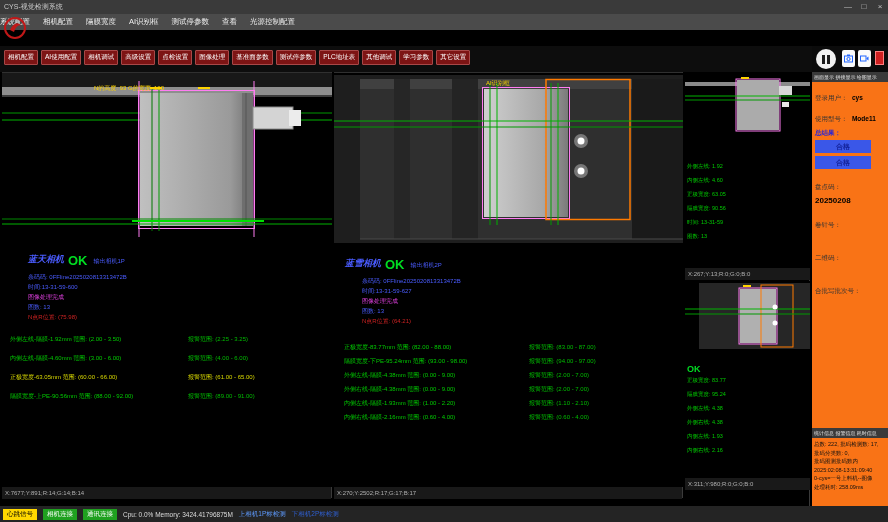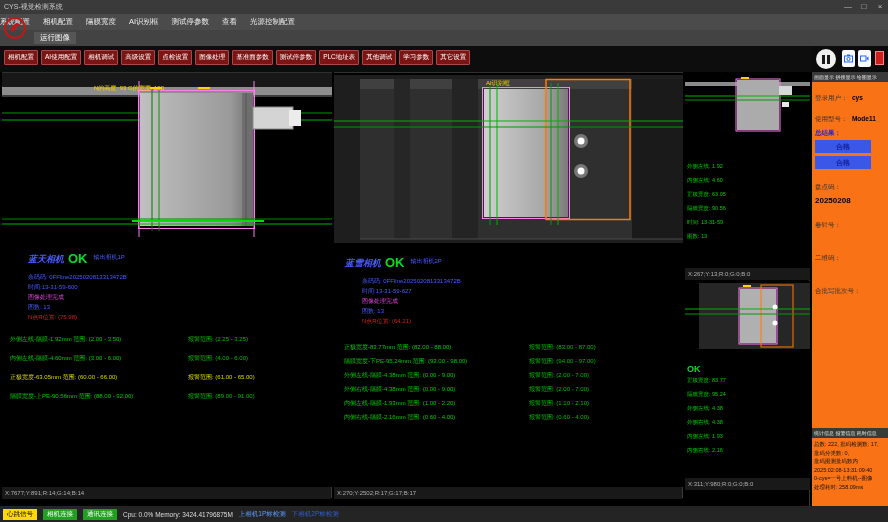--- a/index.html
+++ b/index.html
@@ -24,21 +24,21 @@
   
   .toolbar{position:absolute;left:0;top:46px;width:812px;height:26px;background:#0d0d0d;display:flex;align-items:flex-start;gap:3px;padding:4px 0 0 4px;box-sizing:border-box;}
   .tbtn{font-size:6.5px;color:#fff;background:#7d1414;border:1px solid #a84848;padding:2px 3px;white-space:nowrap;border-radius:1px;}
 
   
   .mainbg{position:absolute;left:0;top:72px;width:812px;height:434px;background:#000;}
   .view{position:absolute;top:72px;height:426px;background:#000;border-right:1px solid #3a3a3a;border-top:1px solid #303030;box-sizing:border-box;}
   .scene{position:absolute;left:0;top:0;}
   .coordbar{position:absolute;left:0;top:414px;width:100%;height:12px;background:#191919;color:#b0b0b0;font-size:6px;line-height:12px;padding-left:3px;box-sizing:border-box;white-space:nowrap;overflow:hidden;}
   .ov{position:absolute;white-space:nowrap;}
-  .v-title{display:flex;}
+  .v-title{display:flex;align-items:flex-end;}
   .v-name{font-size:9px;font-weight:bold;font-style:italic;color:#4a5cff;}
   .v-ok{font-size:13px;font-weight:bold;color:#00dd22;margin-left:4px;line-height:11px;}
   .v-mode{font-size:6px;color:#4a5cff;margin-left:6px;}
   .v-blue{font-size:6px;color:#4a5cff;}
   .v-mag{font-size:6px;color:#e040e0;}
   .v-red{font-size:6px;color:#cc2222;}
   .v-note{font-size:6px;color:#ffd400;}
   .meas{position:absolute;display:flex;font-size:6px;}
   .m-text{color:#00cc00;}
   .m-alarm{color:#00bb00;}
@@ -106,23 +106,20 @@
   <div class="menubar">
     <span class="menuitem">系统配置</span>
     <span class="menuitem">相机配置</span>
     <span class="menuitem">隔膜宽度</span>
     <span class="menuitem">AI识别框</span>
     <span class="menuitem">测试停参数</span>
     <span class="menuitem">查看</span>
     <span class="menuitem">光源控制配置</span>
   </div>
 
-  <div class="tabbar">
-    <span class="tab">运行图像</span>
-  </div>
 
   <div class="toolbar">
     <span class="tbtn">相机配置</span>
     <span class="tbtn">AI使用配置</span>
     <span class="tbtn">相机调试</span>
     <span class="tbtn">高级设置</span>
     <span class="tbtn">点检设置</span>
     <span class="tbtn">图像处理</span>
     <span class="tbtn">基准面参数</span>
     <span class="tbtn">测试停参数</span>

